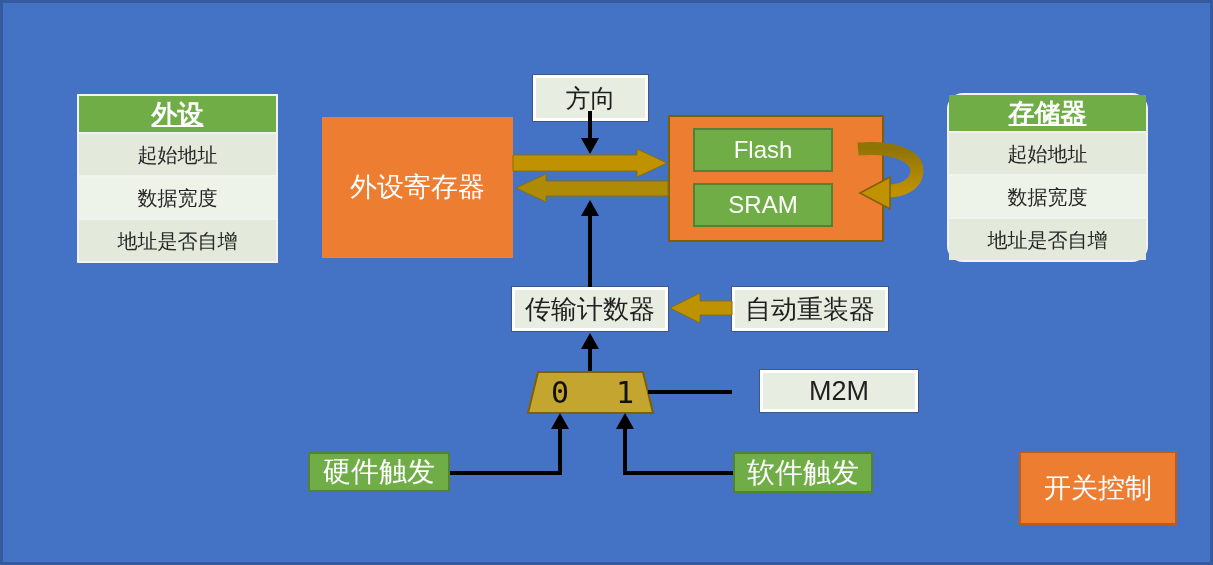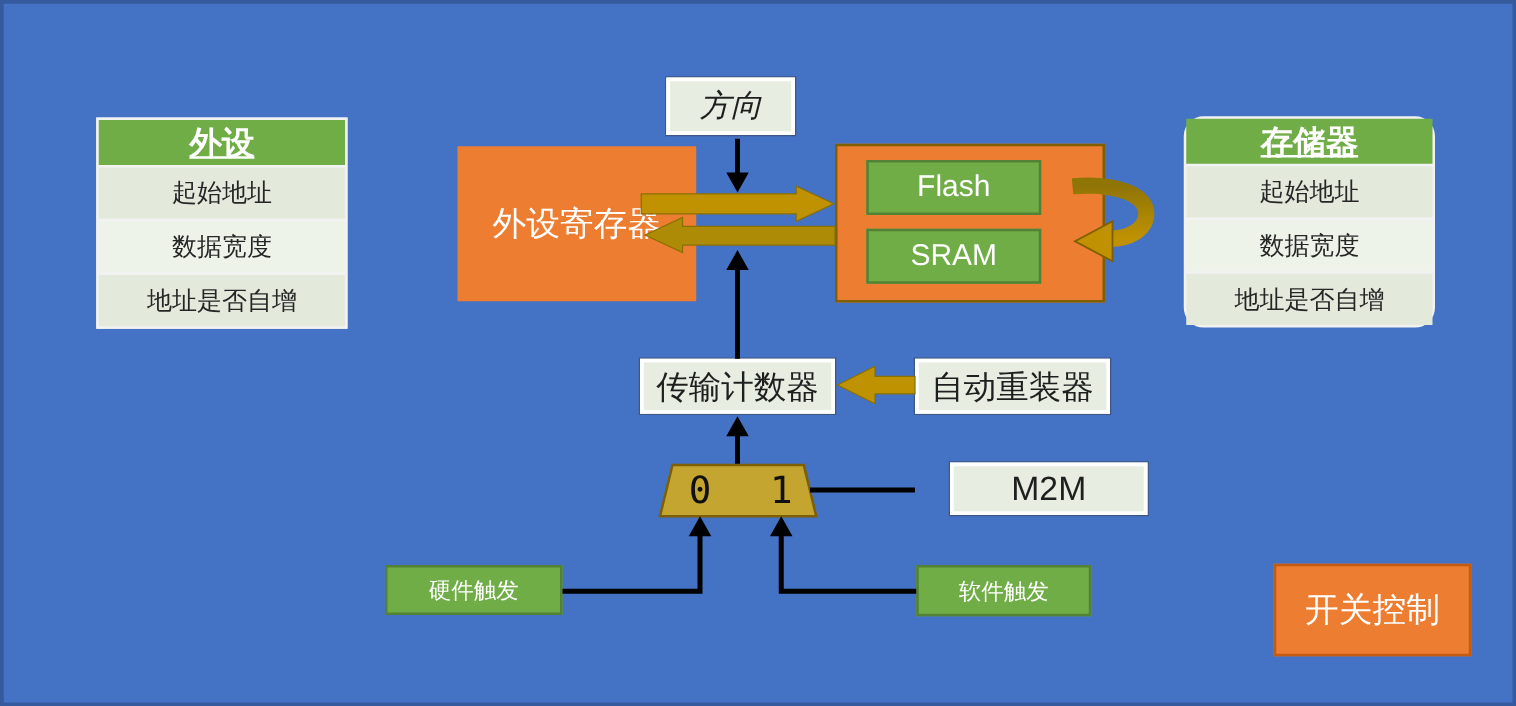--- a/index.html
+++ b/index.html
@@ -19,21 +19,21 @@
   
   .orangebox{
     position:absolute;background:#ED7D31;color:#FFFFFF;
     display:flex;align-items:center;justify-content:center;
     font-size:27px;line-height:1;white-space:nowrap;
   }
   
   .greenbox{
     position:absolute;background:#70AD47;border:2px solid #538135;color:#FFFFFF;
     display:flex;align-items:center;justify-content:center;
-    font-size:18px;line-height:1;white-space:nowrap;
+    font-size:28px;line-height:1;white-space:nowrap;
   }
   
   .ptable{
     position:absolute;width:201px;height:169px;background:#F2F2F2;
     border:2px solid #F2F2F2;display:flex;flex-direction:column;gap:2px;
   }
   .ptable .thead{
     height:36px;background:#70AD47;color:#FFFFFF;font-weight:bold;
     display:flex;align-items:center;justify-content:center;font-size:26px;line-height:1;text-decoration:underline;
   }
@@ -61,23 +61,23 @@
     <div class="trow odd">地址是否自增</div>
   </div>
 
   <div class="ptable" style="left:947px;top:93px;border-radius:16px;">
     <div class="thead">存储器</div>
     <div class="trow odd">起始地址</div>
     <div class="trow even">数据宽度</div>
     <div class="trow odd">地址是否自增</div>
   </div>
 
-  <div class="lightbox" style="left:533px;top:62px;width:103px;height:46px;font-size:25px;font-style:italic;">方向</div>
+  <div class="lightbox" style="left:533px;top:75px;width:115px;height:46px;font-size:25px;">方向</div>
 
-  <div class="orangebox" style="left:322px;top:117px;width:191px;height:124px;margin-left:44px;">外设寄存器</div>
+  <div class="orangebox" style="left:322px;top:117px;width:191px;height:141px;">外设寄存器</div>
 
   <div class="orangebox" style="left:668px;top:115px;width:216px;height:127px;border:2px solid #7F6000;">
     <div class="greenbox" style="left:23px;top:11px;width:140px;height:44px;font-size:24px;">Flash</div>
     <div class="greenbox" style="left:23px;top:66px;width:140px;height:44px;font-size:24px;">SRAM</div>
   </div>
 
   <div class="lightbox" style="left:512px;top:287px;width:156px;height:44px;">传输计数器</div>
 
   <div class="lightbox" style="left:732px;top:287px;width:156px;height:44px;">自动重装器</div>
 

